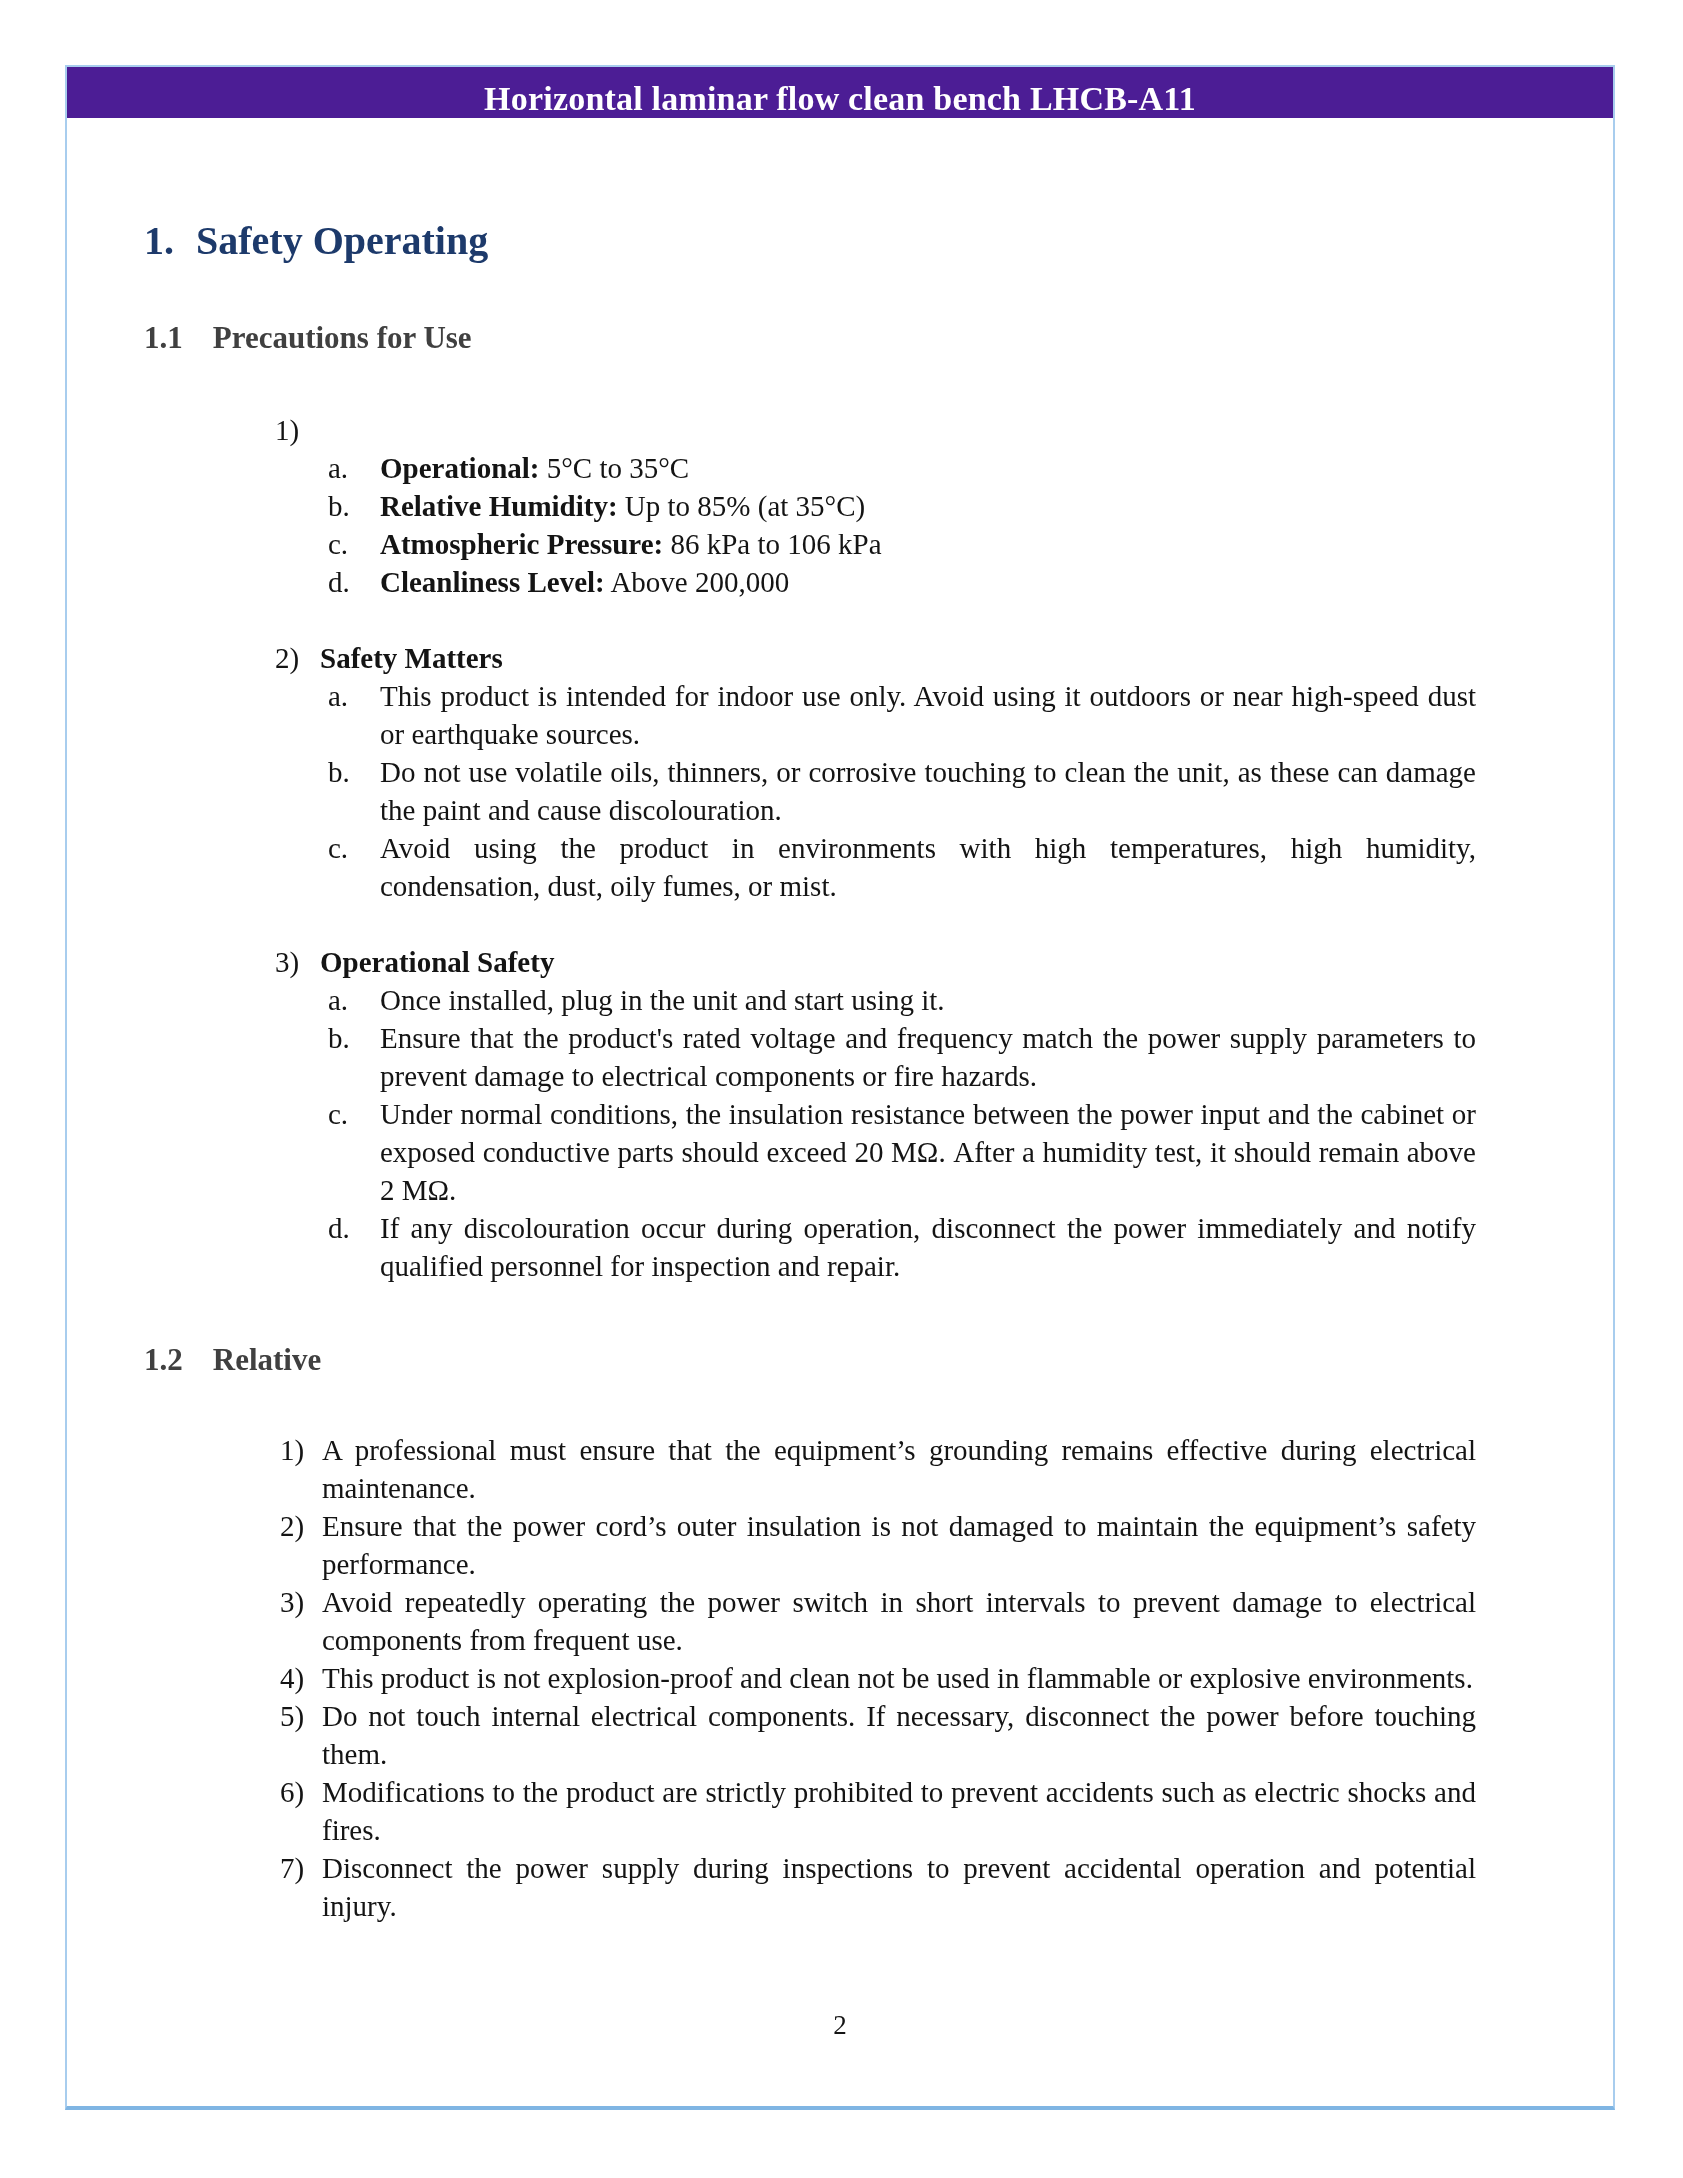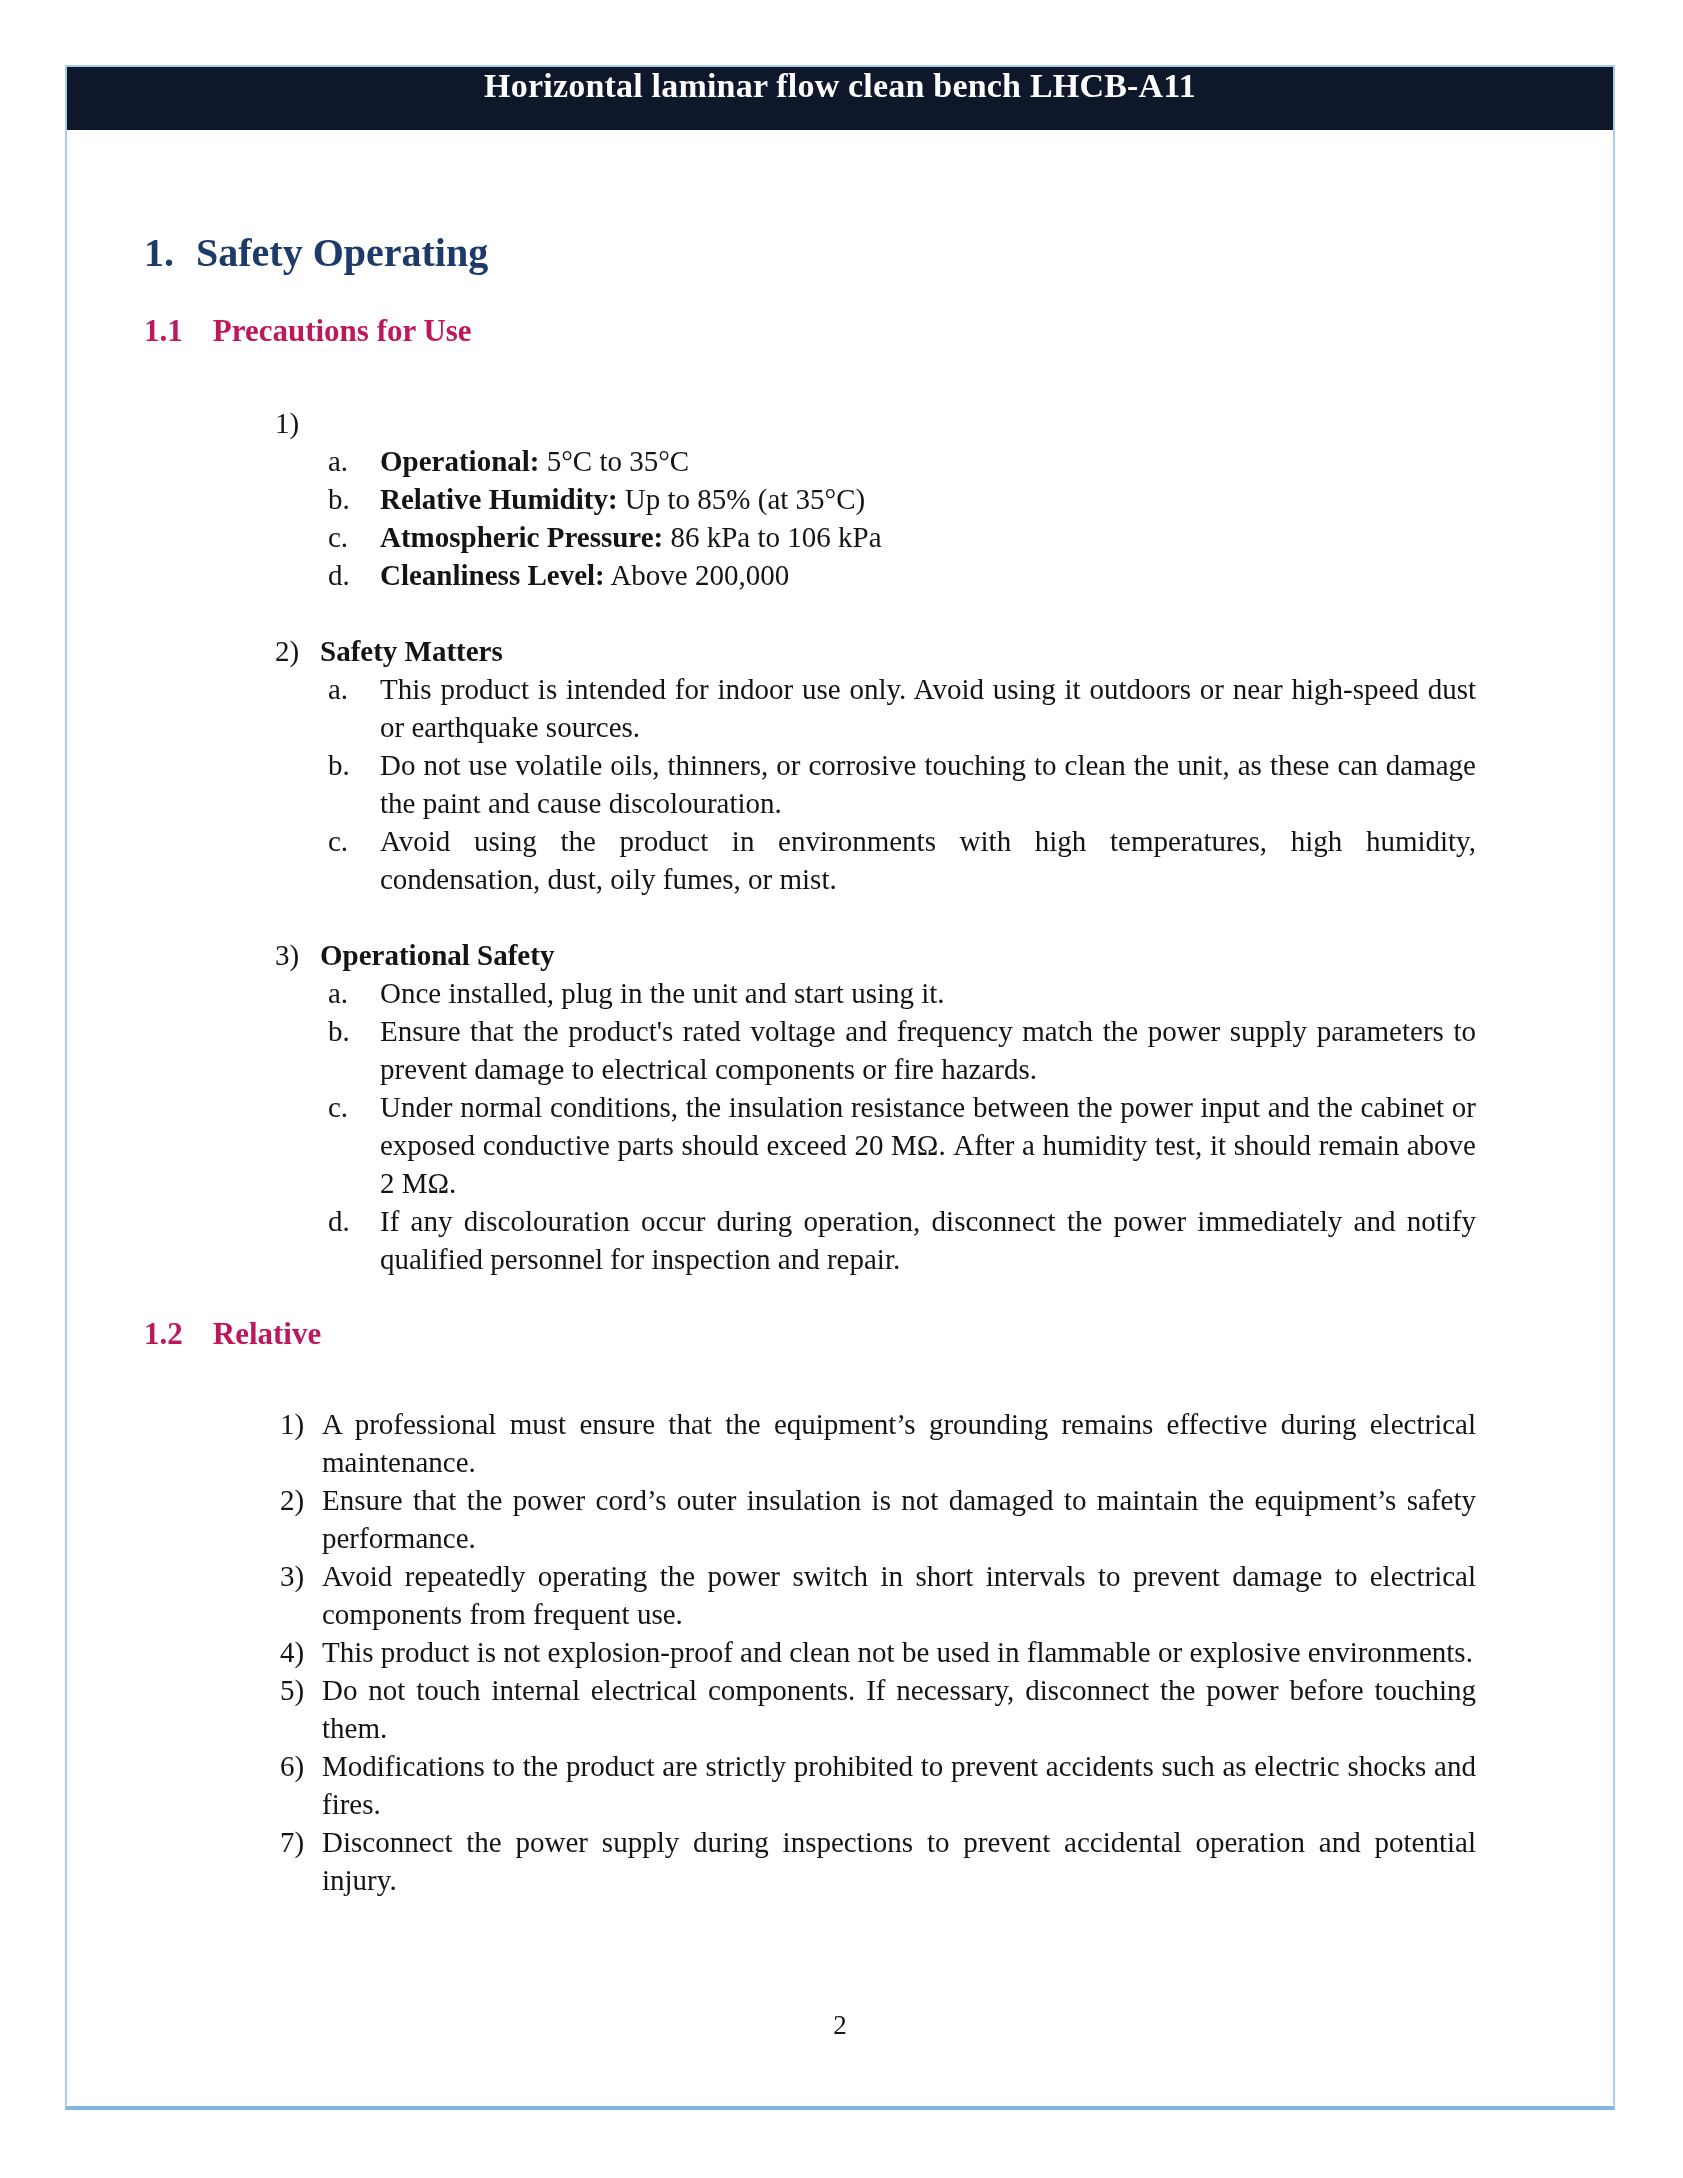--- a/index.html
+++ b/index.html
@@ -18,24 +18,24 @@
     left: 65px;
     top: 65px;
     width: 1550px;
     height: 2045px;
     box-sizing: border-box;
     background: #ffffff;
     border: 2px solid #a8cdee;
     border-bottom: 4px solid #7fb5e3;
   }
   .titlebar {
-    height: 63px;
-    background: #0f172a;
-    display: flex;
-    align-items: flex-start;
+    height: 51px;
+    background: #4c1d95;
+    display: flex;
+    align-items: flex-end;
     justify-content: center;
   }
   .titlebar .title {
     color: #ffffff;
     font-size: 34px;
     font-weight: bold;
     letter-spacing: 0.2px;
   }
   .content {
     padding: 0 137px 0 77px;
@@ -46,24 +46,24 @@
   h2.section-heading {
     margin: 101px 0 0 0;
     font-size: 40px;
     line-height: 44px;
     color: #1d3a6b;
     font-weight: bold;
     display: flex;
   }
   h2.section-heading .sec-num { margin-right: 22px; }
   h3.subsection-heading {
-    margin: 38px 0 0 0;
+    margin: 57px 0 0 0;
     font-size: 31px;
     line-height: 36px;
-    color: #be185d;
+    color: #404040;
     font-weight: bold;
     display: flex;
   }
   h3.subsection-heading .sub-num { margin-right: 30px; }
   .group {
     margin-left: 131px;
     margin-top: 38px;
   }
   .group.first { margin-top: 55px; }
   .group-title-row {

